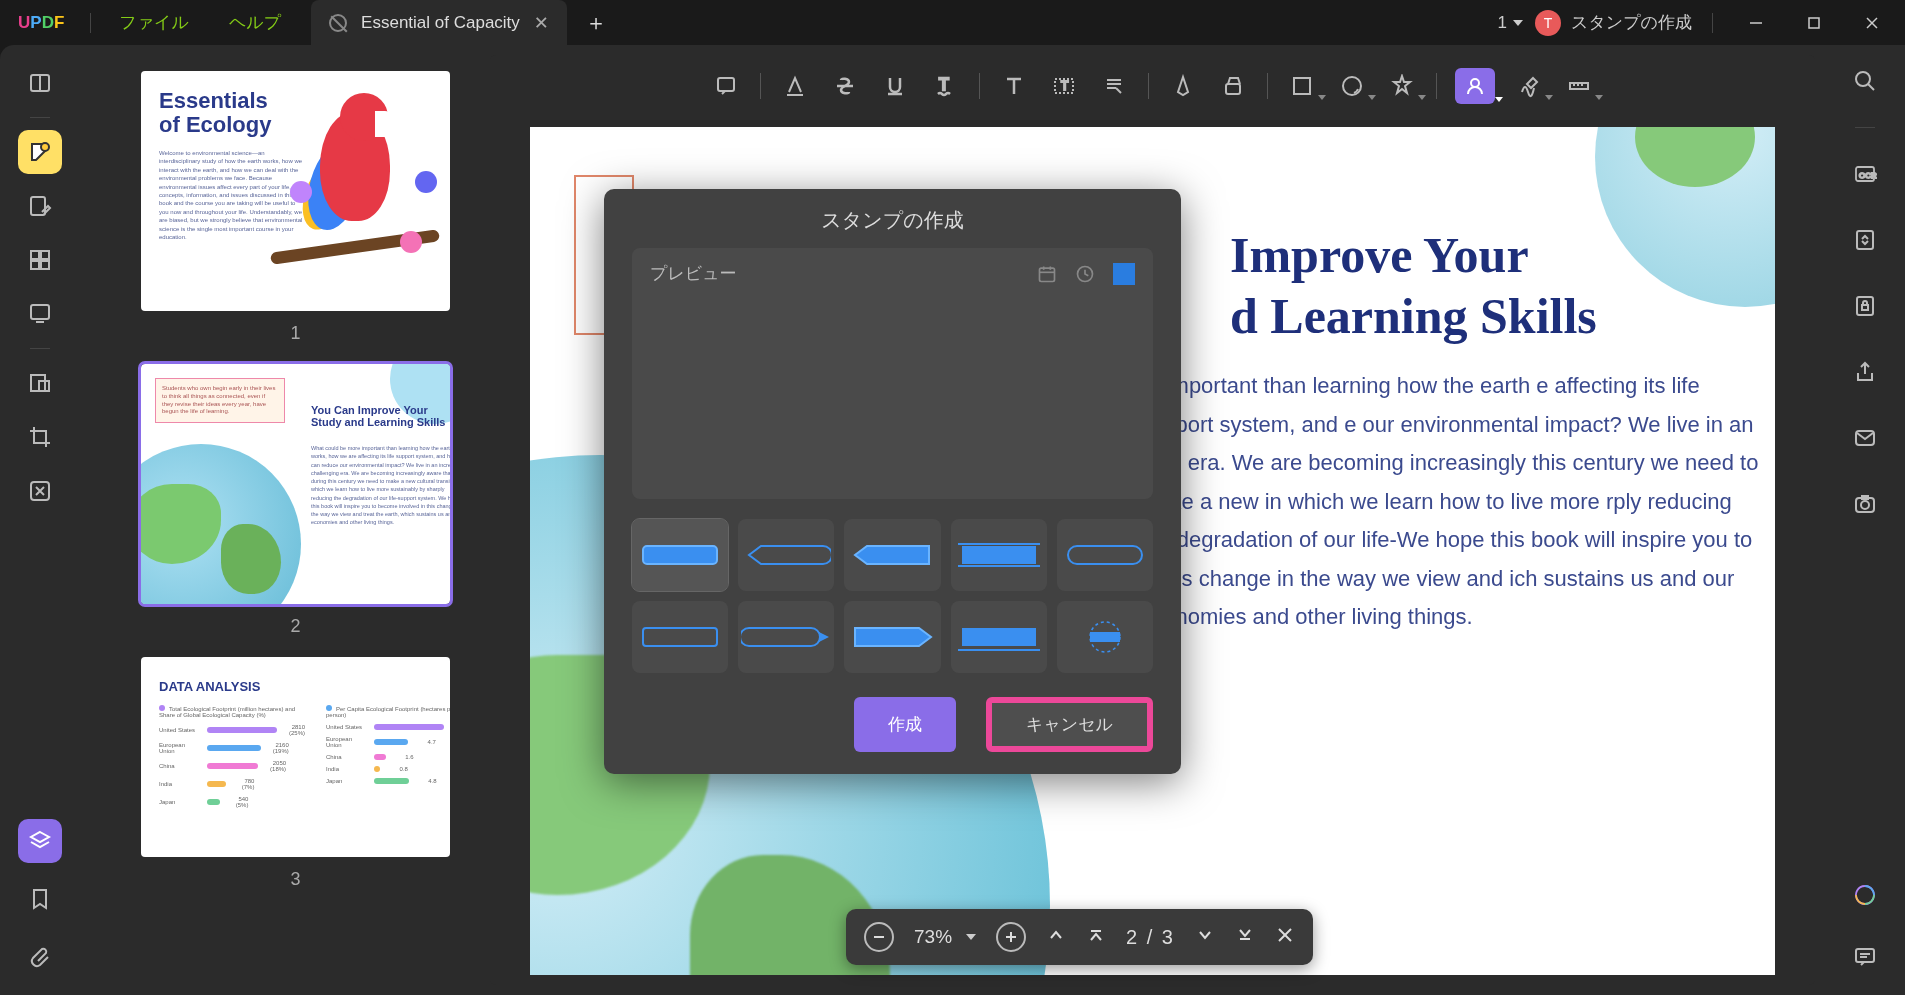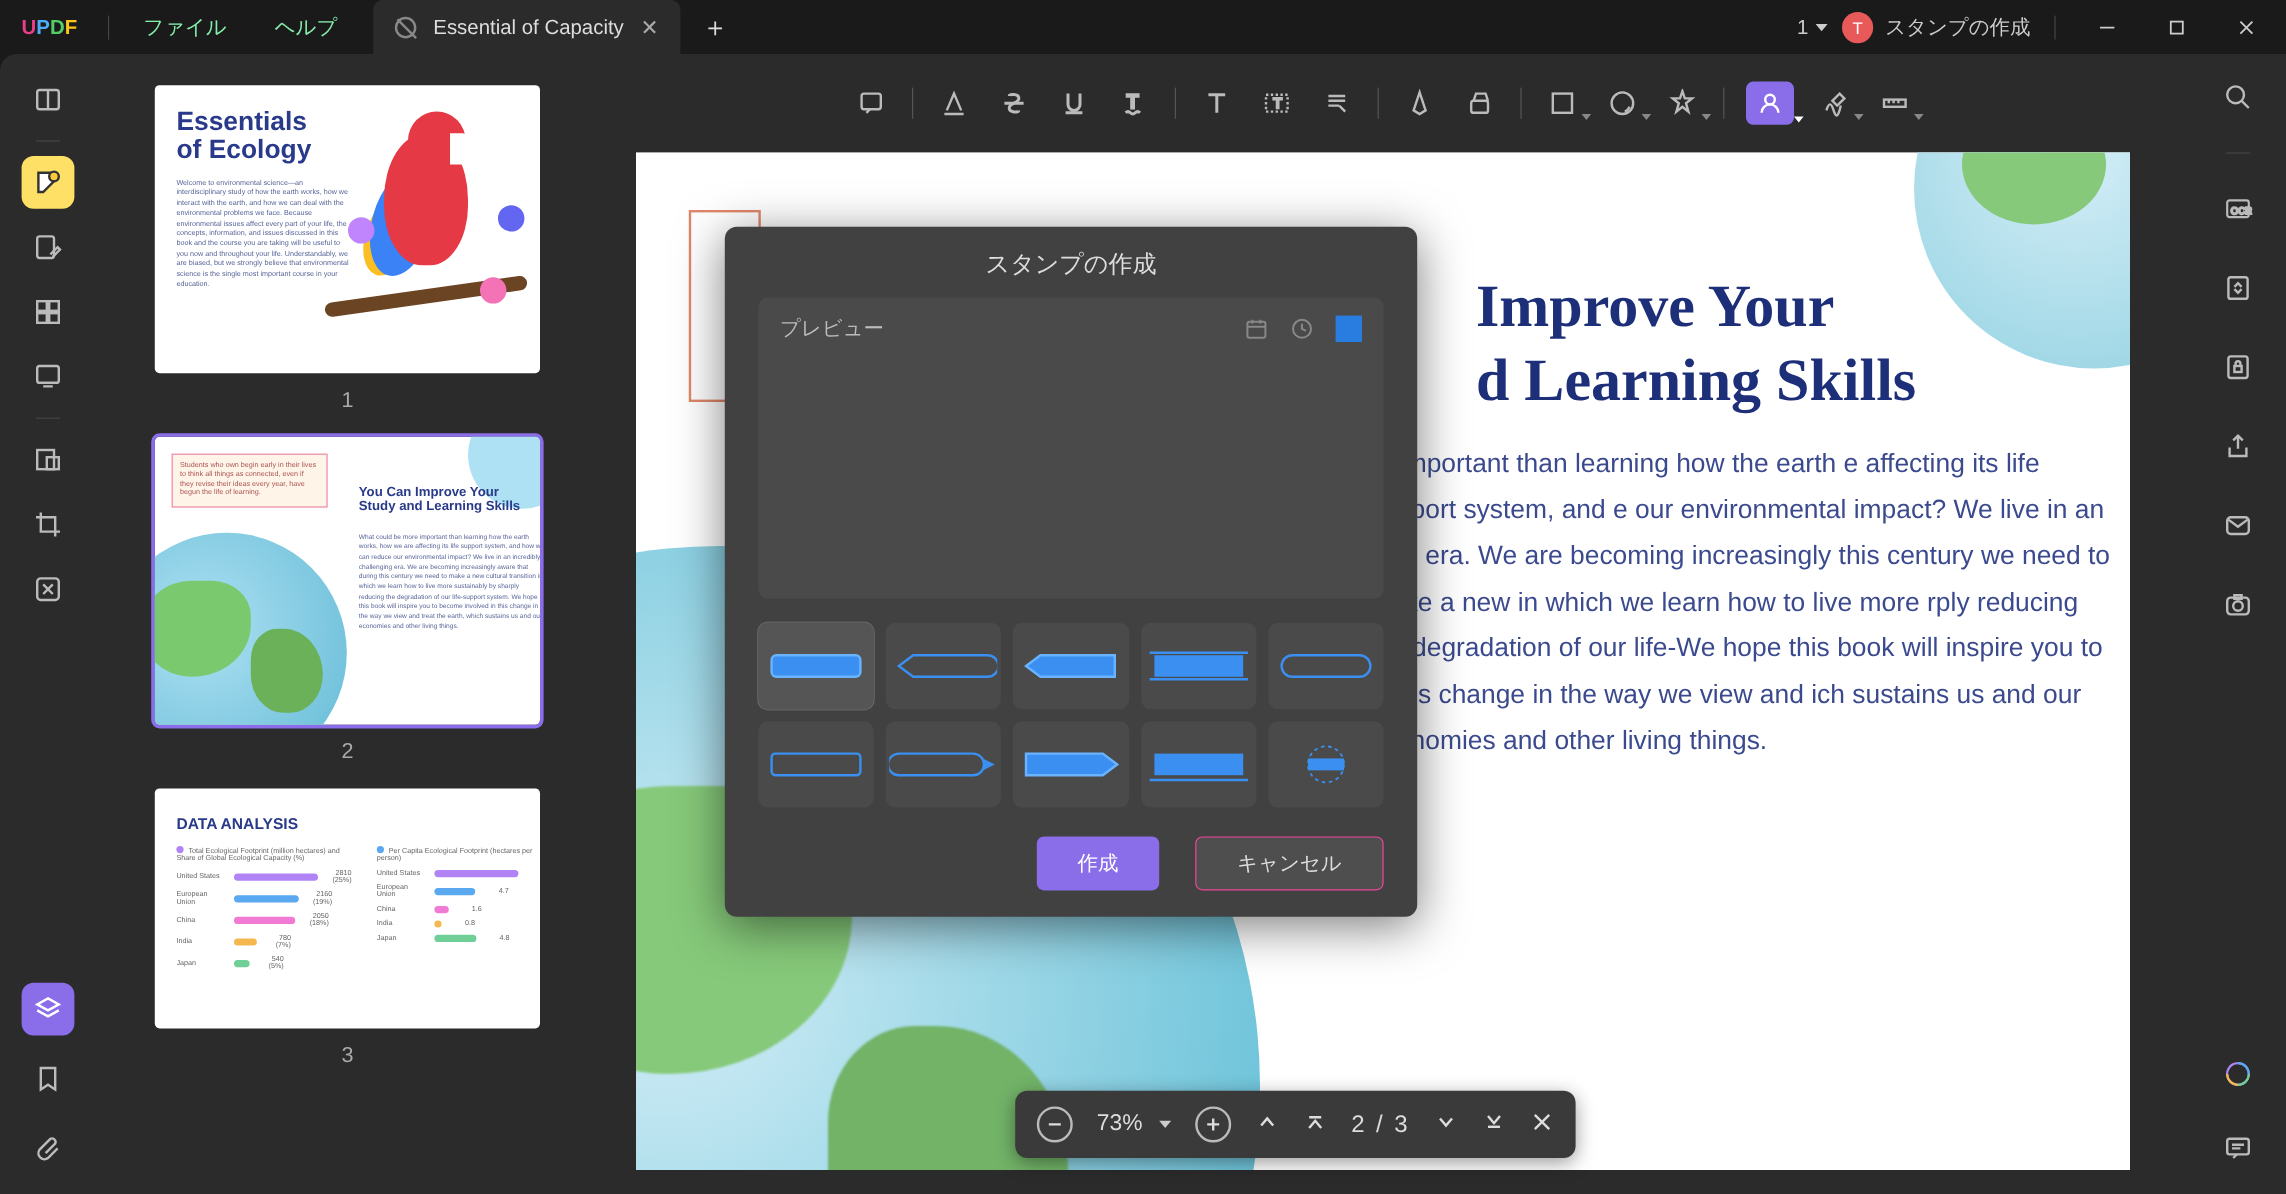--- a/index.html
+++ b/index.html
@@ -3,21 +3,21 @@
 <meta charset="utf-8">
 <style>
 * { margin: 0; padding: 0; box-sizing: border-box; font-family: -apple-system, "Segoe UI", Meiryo, sans-serif; }
 body { background: #1a1a1a; color: #ccc; width: 1905px; height: 995px; overflow: hidden; position: relative; }
 
 
 .titlebar { height: 45px; background: #1a1a1a; display: flex; align-items: center; font-size: 17px; }
 .logo { font-weight: bold; padding: 0 18px; }
 .logo span:nth-child(1){color:#e83e8c}.logo span:nth-child(2){color:#4dabf7}.logo span:nth-child(3){color:#51cf66}.logo span:nth-child(4){color:#fcc419}
 .menu-sep { width:1px; height:20px; background:#444; margin:0 8px;}
-.menu-item { padding: 0 20px; cursor:pointer; color:#86efac;text-align:right;}
+.menu-item { padding: 0 20px; cursor:pointer; color:#84cc16;text-align:right;}
 .tab { display:flex; align-items:center; background:#2b2b2b; height:45px; padding:0 18px; border-top-left-radius:8px; border-top-right-radius:8px; margin-left:10px; gap:14px;}
 .tab-icon { width:18px; height:18px; border:2px solid #888; border-radius:50%; position:relative;}
 .tab-icon::after{content:"";position:absolute;width:22px;height:2px;background:#888;top:7px;left:-3px;transform:rotate(45deg);}
 .tab-title{color:#ddd;}
 .tab-close{color:#aaa; font-size:18px; cursor:pointer;}
 .tab-add{color:#ddd; font-size:22px; padding:0 18px; cursor:pointer;}
 .titlebar-right{margin-left:auto; display:flex; align-items:center; gap:12px; padding-right:10px;}
 .count-box{display:flex;align-items:center;gap:6px;color:#ccc;}
 .chev-down{width:0;height:0;border-left:5px solid transparent;border-right:5px solid transparent;border-top:6px solid #ccc;}
 .upgrade{display:flex;align-items:center;gap:10px;}
@@ -29,21 +29,21 @@
 .workarea{position:absolute; top:45px; left:0; right:0; bottom:0; background:#2b2b2b; border-top-left-radius:14px;}
 .left-rail{position:absolute;left:0;top:0;bottom:0;width:80px;display:flex;flex-direction:column;align-items:center;padding-top:16px;gap:10px;}
 .rail-btn{width:44px;height:44px;border-radius:10px;display:flex;align-items:center;justify-content:center;cursor:pointer;}
 .rail-btn.active{background:#ffe066;}
 .rail-sep{width:20px;height:1px;background:#444;margin:2px 0;}
 .rail-bottom{margin-top:auto; margin-bottom:16px; display:flex;flex-direction:column;gap:14px;align-items:center;}
 .rail-btn svg{width:24px;height:24px;}
 
 
 .thumbs{position:absolute;left:90px;top:10px;bottom:10px;width:390px;overflow:hidden;}
-.thumb{margin:16px 30px 8px 28px;padding-left:11px;}
+.thumb{margin:16px 30px 8px 40px;padding-left:11px;}
 .thumb-img{background:#fff;border-radius:4px;position:relative;overflow:hidden;}
 .thumb.selected .thumb-img{outline:3px solid #8a6de8;}
 .thumb-num{text-align:center;color:#aaa;padding:12px 0 4px;font-size:18px;}
 .t1{height:240px;}
 .t2{height:240px;}
 .t3{height:200px;}
 
 
 .t1 .title{position:absolute;left:18px;top:18px;font-weight:800;color:#2a3a8a;font-size:22px;line-height:1.1;}
 .t1 .para{position:absolute;left:18px;top:78px;width:145px;font-size:6px;color:#5a6699;line-height:1.4;}
@@ -127,21 +127,21 @@
 .preview-body{height:200px;}
 .shape-grid{display:grid;grid-template-columns:repeat(5,1fr);gap:10px;padding:20px 28px 4px;}
 .shape-cell{background:#4a4a4a;border-radius:8px;height:72px;display:flex;align-items:center;justify-content:center;cursor:pointer;}
 .shape-cell.sel{background:#555;outline:1px solid #666;}
 .shape-svg{width:90px;height:34px;}
 .sample-input{margin:14px 28px 0;background:#4a4a4a;border:none;border-radius:8px;padding:16px 18px;color:#ddd;font-size:17px;width:calc(100% - 56px);}
 .sample-input::placeholder{color:#888;}
 .modal-buttons{display:flex;justify-content:flex-end;gap:30px;padding:20px 28px 22px;}
 .btn{padding:10px 34px;border-radius:6px;font-size:17px;cursor:pointer;border:none;}
 .btn-primary{background:#8a6de8;color:#fff;}
-.btn-cancel{background:#4e4e4e;color:#ddd;border:1px solid #ec4899;}
+.btn-cancel{background:#4e4e4e;color:#ddd;border:6px solid #ec4899;}
 </style>
 </head>
 <body>
 
 <div class="titlebar">
   <div class="logo">
     <span>U</span><span>P</span><span>D</span><span>F</span>
   </div>
   <div class="menu-sep"></div>
   <div class="menu-item">ファイル</div>

